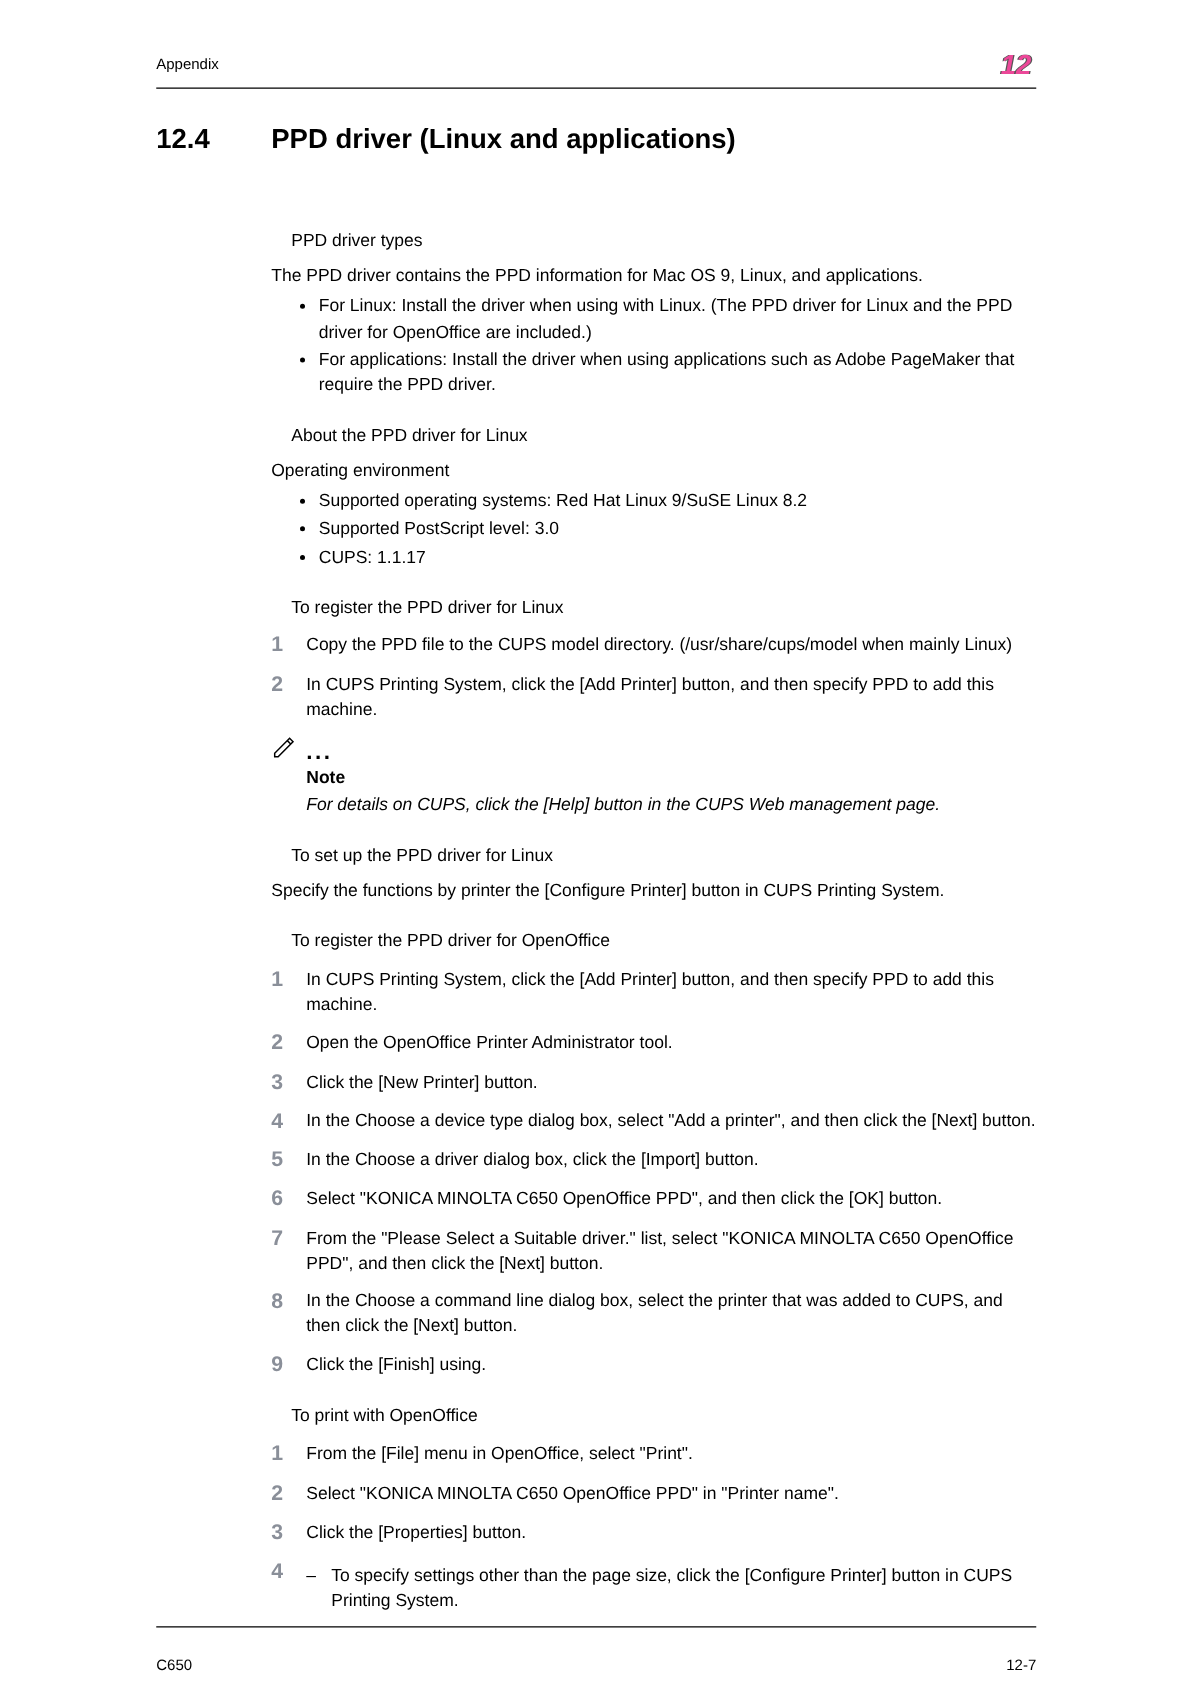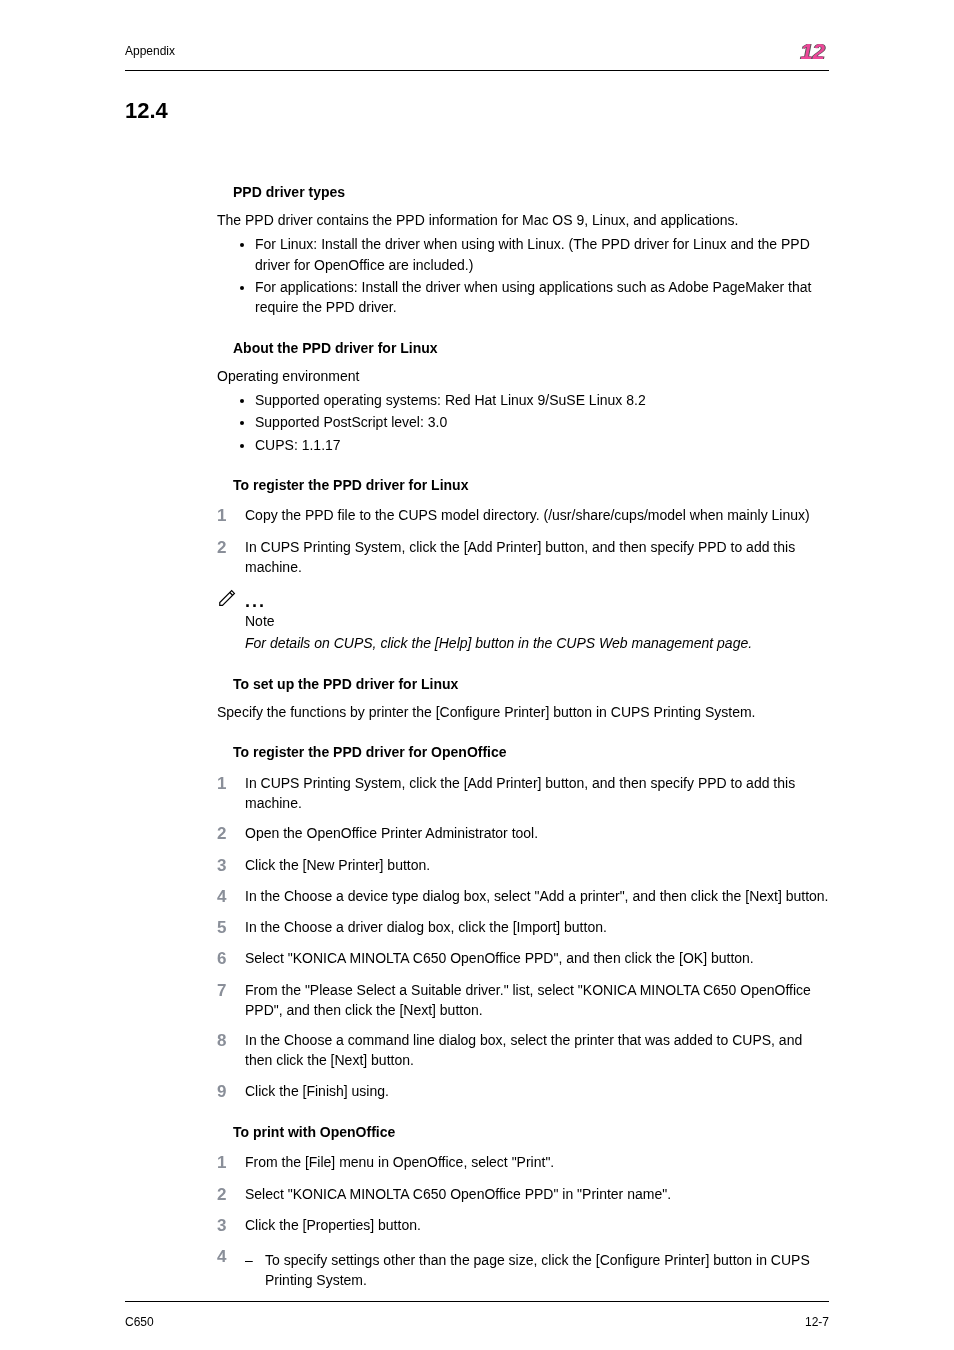--- a/index.html
+++ b/index.html
@@ -52,21 +52,21 @@
     flex: 0 0 92px;
   }
   .section-title {
     font-size: 22px;
     font-weight: 700;
   }
   .body-col {
     margin-left: 92px;
   }
   .sub-h {
-    font-weight: 700;
+    font-weight: 400;
     font-size: 14px;
     margin: 20px 0 8px 0;
     padding-left: 16px;
   }
   .para {
     margin: 4px 0;
   }
   ul.bullets {
     list-style: disc;
     margin: 4px 0 4px 0;
@@ -109,49 +109,50 @@
   }
   .note-icon svg { display:block; }
   .note-dots {
     font-size: 18px;
     font-weight: 700;
     letter-spacing: 2px;
     line-height: 0.6;
     padding-bottom: 2px;
   }
   .note-label {
-    font-weight: 400;
+    font-weight: 700;
     margin: 2px 0 2px 28px;
   }
   .note-body {
     font-style: italic;
     margin-left: 28px;
   }
   .ftr {
     margin-top: auto;
     border-top: 1px solid #000;
-    padding-top: 12px;
+    padding-top: 22px;
     display: flex;
     justify-content: space-between;
     font-size: 12px;
     align-items: center;
   }
 </style>
 </head>
 <body>
 
 <div class="page">
 
   <div class="hdr">
     <div class="hdr-left">Appendix</div>
     <div class="hdr-right">12</div>
   </div>
 
   <div class="section-head">
     <div class="section-num">12.4</div>
+    <div class="section-title">PPD driver (Linux and applications)</div>
   </div>
 
   <div class="body-col">
 
     <div class="sub-h">PPD driver types</div>
     <div class="para">The PPD driver contains the PPD information for Mac OS 9, Linux, and applications.</div>
     <ul class="bullets">
       <li>For Linux: Install the driver when using with Linux. (The PPD driver for Linux and the PPD driver for OpenOffice are included.)</li>
       <li>For applications: Install the driver when using applications such as Adobe PageMaker that require the PPD driver.</li>
     </ul>

